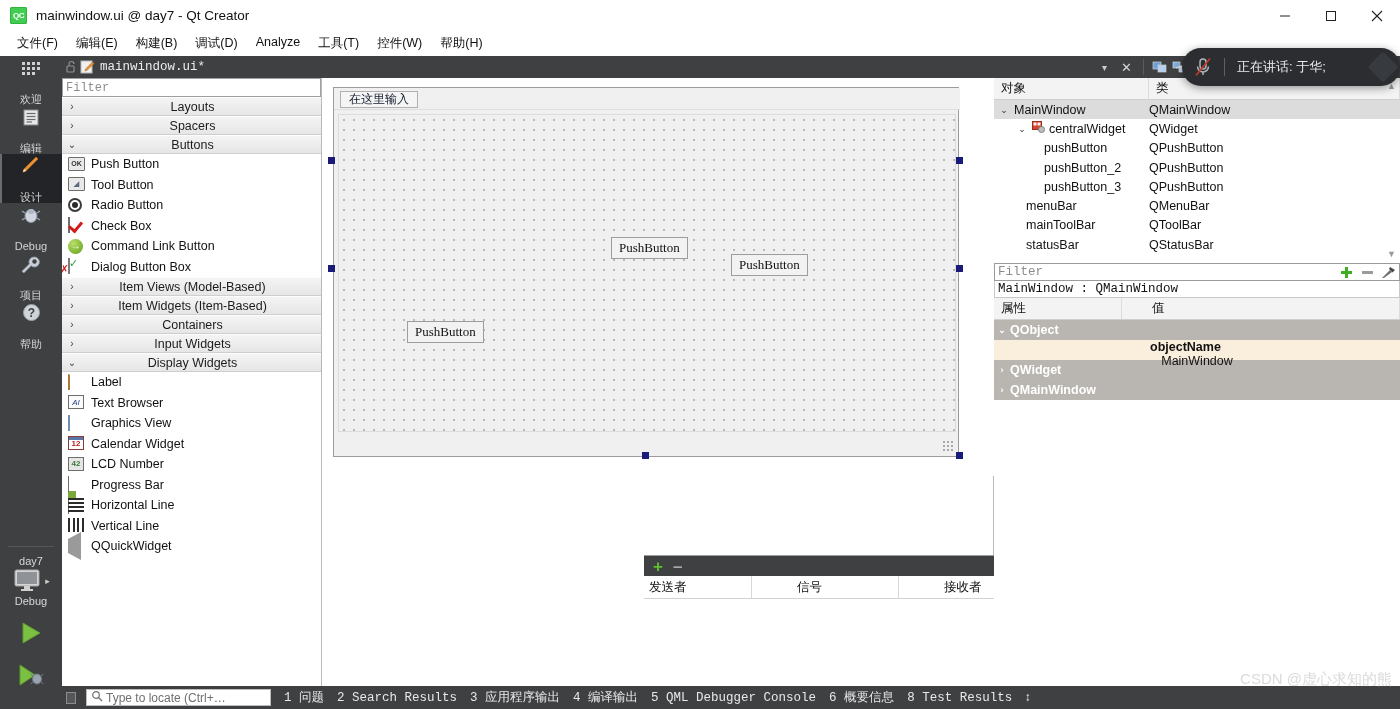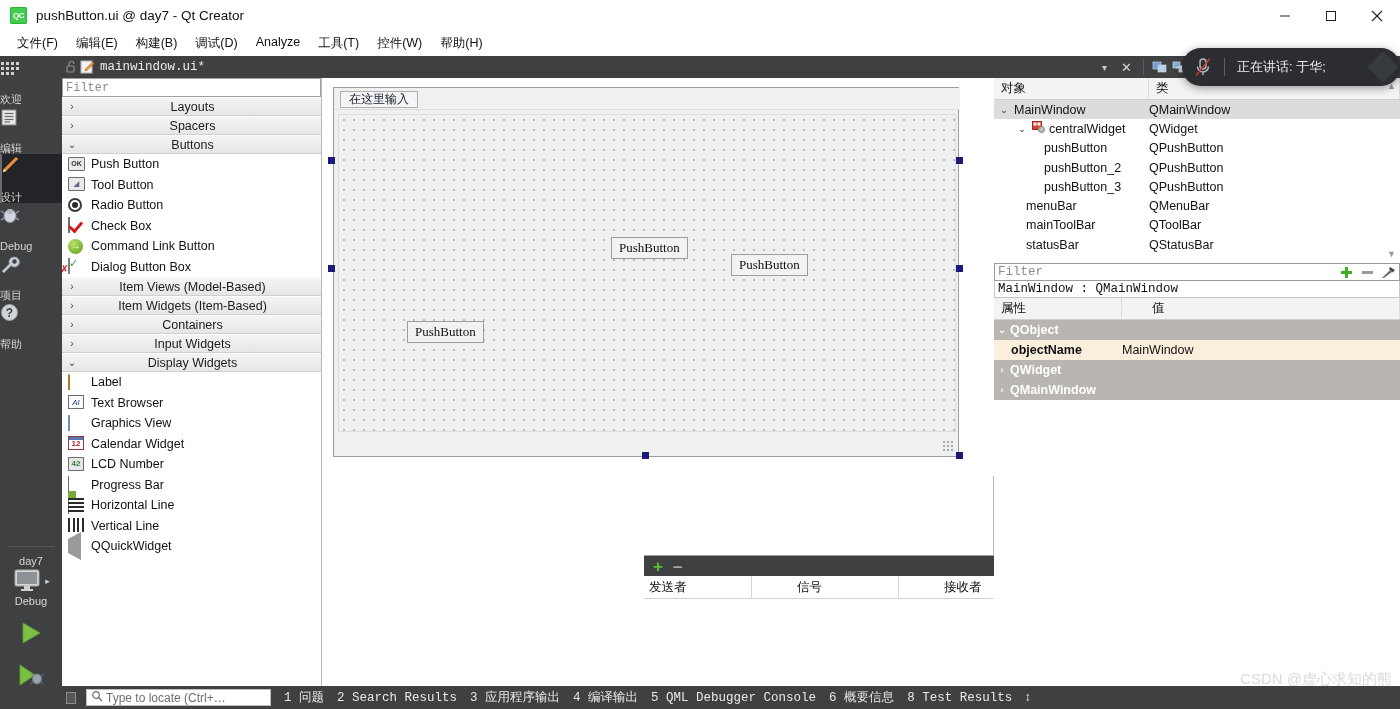--- a/index.html
+++ b/index.html
@@ -45,21 +45,21 @@
   }
   .menu-item { padding:3px 9px; font-size:12.5px; color:#111; white-space:nowrap; }
 
   
   .modebar {
     position:absolute; left:0; top:56px; width:62px; height:653px;
     background:#3f4042;
   }
   .mode {
     width:62px; height:49px; display:flex; flex-direction:column;
-    justify-content:center; color:#d3d3d3;
+    align-items:center; justify-content:center; color:#d3d3d3;
     font-size:11px; gap:16px; position:relative;
   }
   .mode.active { background:#232427; }
   .mode.active::before{
     content:""; position:absolute; left:0; top:0; width:2px; height:49px; background:#6b6c6f;
   }
   .mode .glyph { height:20px; display:flex; align-items:flex-end; }
   .mode .mlabel { font-size:11px; line-height:12px; }
   .modebar-sep { width:46px; height:1px; background:#555658; margin:6px auto 0 auto; }
   .kit {
@@ -214,21 +214,21 @@
   .pd-filter .fico{ width:21px; height:16px; display:flex; align-items:center; justify-content:center;}
   .pd-objline{ height:17px; border:1px solid #c8c8c8; border-top:none; background:#fff;
                font-family:"Liberation Mono", monospace; font-size:12.5px; color:#111;
                display:flex; align-items:center; padding-left:3px;}
   .pd-head { display:flex; height:22px; background:#f3f3f3; border-bottom:1px solid #cfcfcf;gap:23px;}
   .pd-h { font-size:12.5px; color:#111; display:flex; align-items:center; padding-left:7px;
           border-right:1px solid #dcdcdc;}
   .pd-grp { height:20px; display:flex; align-items:center; background:#b9b6b1; color:#fff;
             font-weight:bold; font-size:12.5px; }
   .pd-grp .tri{ color:#fff; width:16px;}
-  .pd-prop { height:20px; display:flex; align-items:center; background:#faeedd; font-size:12.5px;}
+  .pd-prop { height:20px; display:flex; align-items:center; background:#faeedd; font-size:12.5px;flex-direction:column;}
   .pd-prop .pk{ width:128px; padding-left:17px; font-weight:bold; color:#111;}
   .pd-prop .pv{ color:#111; }
 
   
   .statusbar{
     position:absolute; left:0; bottom:0; width:1400px; height:23px; background:#3f4042;
     display:flex; align-items:center; color:#e8e8e8; font-family:"Liberation Mono", monospace;
     font-size:12.5px;
   }
   .sb-sq{ width:10px;height:12px;border:1px solid #8d8d8d;margin-left:66px;background:#55575a;}
@@ -254,21 +254,21 @@
     background:#3a3d42; transform:rotate(45deg); border-radius:3px; opacity:.85;}
   .dock-dots{ position:absolute; color:#9a9a9a; font-size:9px;}
 </style>
 </head>
 <body>
 
 <div id="app">
 
   <div class="titlebar">
     <div class="qc-logo"></div>
-    <div class="title-text">pushButton.ui @ day7 - Qt Creator</div>
+    <div class="title-text">mainwindow.ui @ day7 - Qt Creator</div>
     <div class="win-btns">
       <div class="win-btn">
         <svg width="12" height="12" viewBox="0 0 12 12">
             <line x1="1" y1="6" x2="11" y2="6" stroke="#222" stroke-width="1"></line>
           </svg>
       </div>
       <div class="win-btn">
         <svg width="12" height="12" viewBox="0 0 12 12">
             <rect x="1.5" y="1.5" width="9" height="9" fill="none" stroke="#222" stroke-width="1"></rect>
           </svg>

